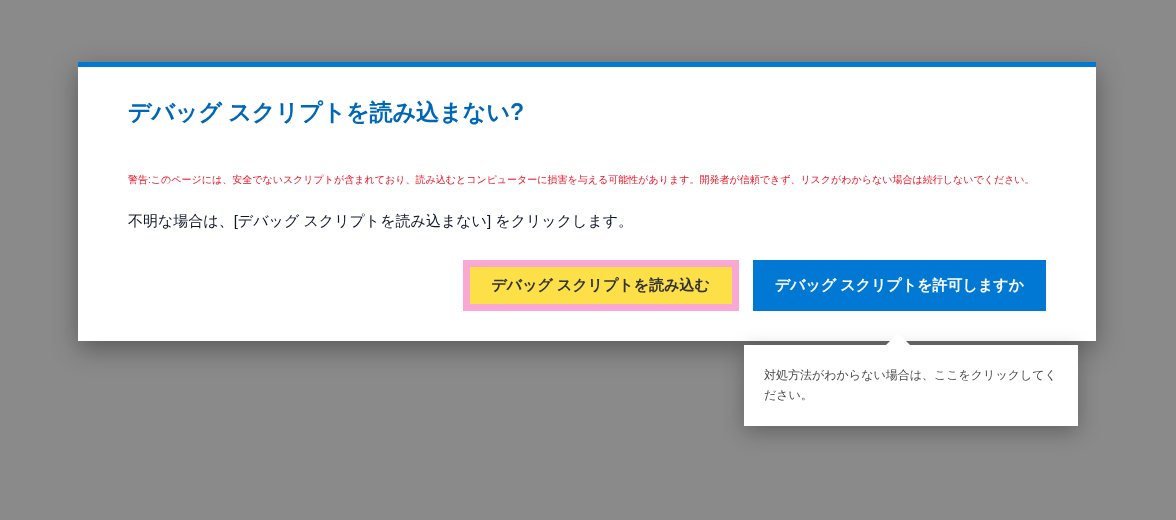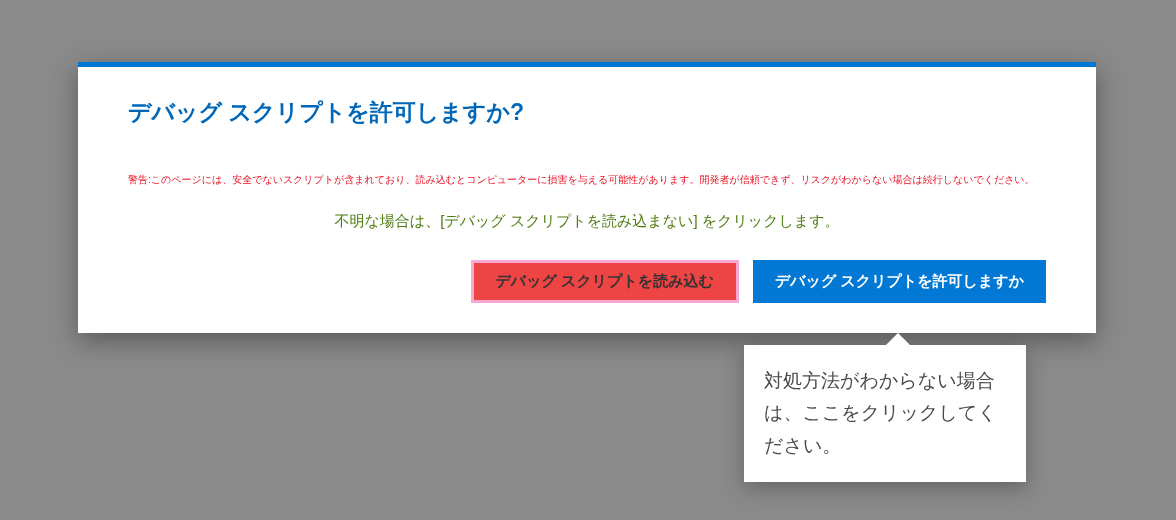--- a/index.html
+++ b/index.html
@@ -32,78 +32,77 @@
       font-weight: bold;
       margin-bottom: 42px;
     }
     .warning-text {
       color: #e81123;
       font-size: 10px;
       line-height: 1.9;
       margin-bottom: 18px;
     }
     .instruction-text {
-      color: #4d7c0f;
+      color: #0f172a;
       font-size: 15px;
       line-height: 1.9;
       margin-bottom: 24px;
-      text-align: center;
     }
     .button-row {
       display: flex;
       justify-content: flex-end;
       gap: 14px;
     }
     .btn {
       font-family: inherit;
       font-size: 15px;
       font-weight: bold;
       padding: 9px 22px;
       cursor: pointer;
       border: none;
     }
     .btn-secondary {
-      background: #ef4444;
+      background: #fde047;
       color: #333333;
-      border: 3px solid #f9a8d4;
+      border: 7px solid #f9a8d4;
     }
     .btn-primary {
       background: #0078d4;
       color: #ffffff;
     }
     .tooltip {
       position: absolute;
       left: 744px;
       top: 345px;
-      width: 282px;
+      width: 334px;
       background: #ffffff;
       padding: 20px 20px;
       box-shadow: 0 6px 20px rgba(0,0,0,0.28);
-      font-size: 19px;
+      font-size: 12px;
       color: #4a4a4a;
       line-height: 1.7;
     }
     .tooltip::before {
       content: '';
       position: absolute;
       top: -12px;
       left: 142px;
       width: 0;
       height: 0;
       border-left: 12px solid transparent;
       border-right: 12px solid transparent;
       border-bottom: 12px solid #ffffff;
     }
   </style>
 </head>
 <body>
 
 <div class="dialog">
   <div class="dialog-content">
-    <h1 class="dialog-title">デバッグ スクリプトを許可しますか?</h1>
+    <h1 class="dialog-title">デバッグ スクリプトを読み込まない?</h1>
     <p class="warning-text">警告:このページには、安全でないスクリプトが含まれており、読み込むとコンピューターに損害を与える可能性があります。開発者が信頼できず、リスクがわからない場合は続行しないでください。</p>
     <p class="instruction-text">不明な場合は、[デバッグ スクリプトを読み込まない] をクリックします。</p>
     <div class="button-row">
       <button class="btn btn-secondary">デバッグ スクリプトを読み込む</button>
       <button class="btn btn-primary">デバッグ スクリプトを許可しますか</button>
     </div>
   </div>
 </div>
 
 <div class="tooltip">

